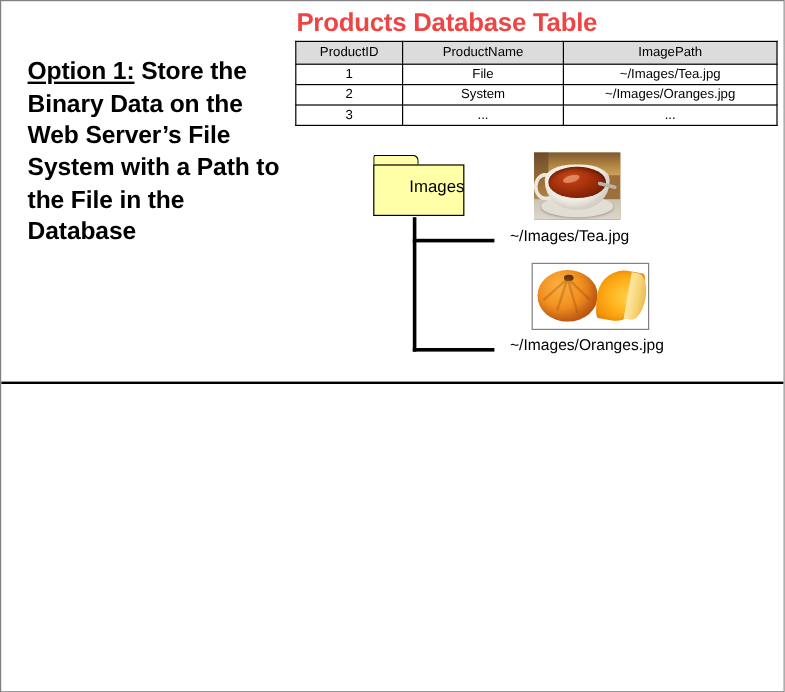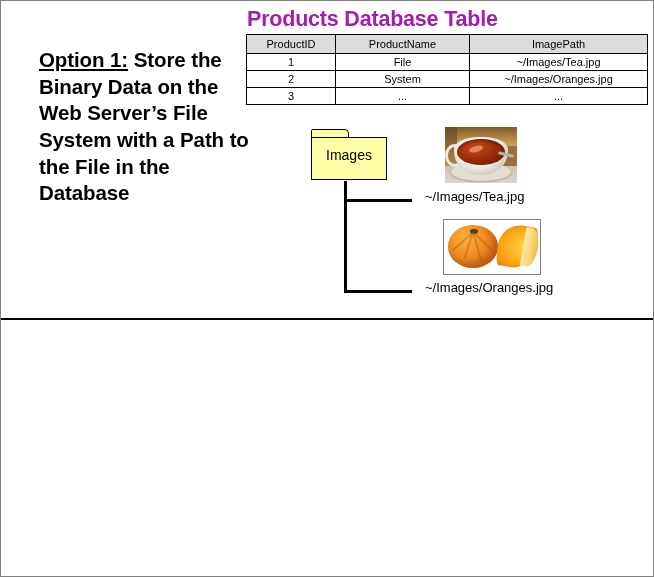--- a/index.html
+++ b/index.html
@@ -41,39 +41,38 @@
   }
 
   
   .caption {
     position: absolute;
     box-sizing: border-box;
     font-weight: bold;
     color: #000000;
     line-height: 1.30;
     letter-spacing: -0.1px;
-    margin-left: 16px;
   }
   #caption-1 {
     left: 22px;
     top: 46px;
     width: 212px;
     font-size: 20.5px;
   }
   .caption .lead {
     text-decoration: underline;
     text-underline-offset: 2px;
   }
 
   
   .table-title {
     position: absolute;
     font-size: 21.5px;
     font-weight: bold;
-    color: #a21caf;
+    color: #ef4444;
     letter-spacing: -0.2px;
     white-space: nowrap;
   }
   #title-1 { left: 246px; top: 6px; }
 
   
   table.dbtable {
     position: absolute;
     border-collapse: collapse;
     background: #ffffff;
@@ -136,21 +135,21 @@
     height: 43px;
     background: #ffffa8;
     border: 1px solid #000000;
     box-sizing: border-box;
   }
   .folder .label {
     position: absolute;
     left: 0;
     top: 18px;
     width: 76px;
-    text-align: center;
+    text-align: right;
     font-size: 14px;
     color: #000000;
   }
 
   .tree-vline {
     position: absolute;
     left: 95px;
     top: 54px;
     width: 3px;
     height: 112px;

